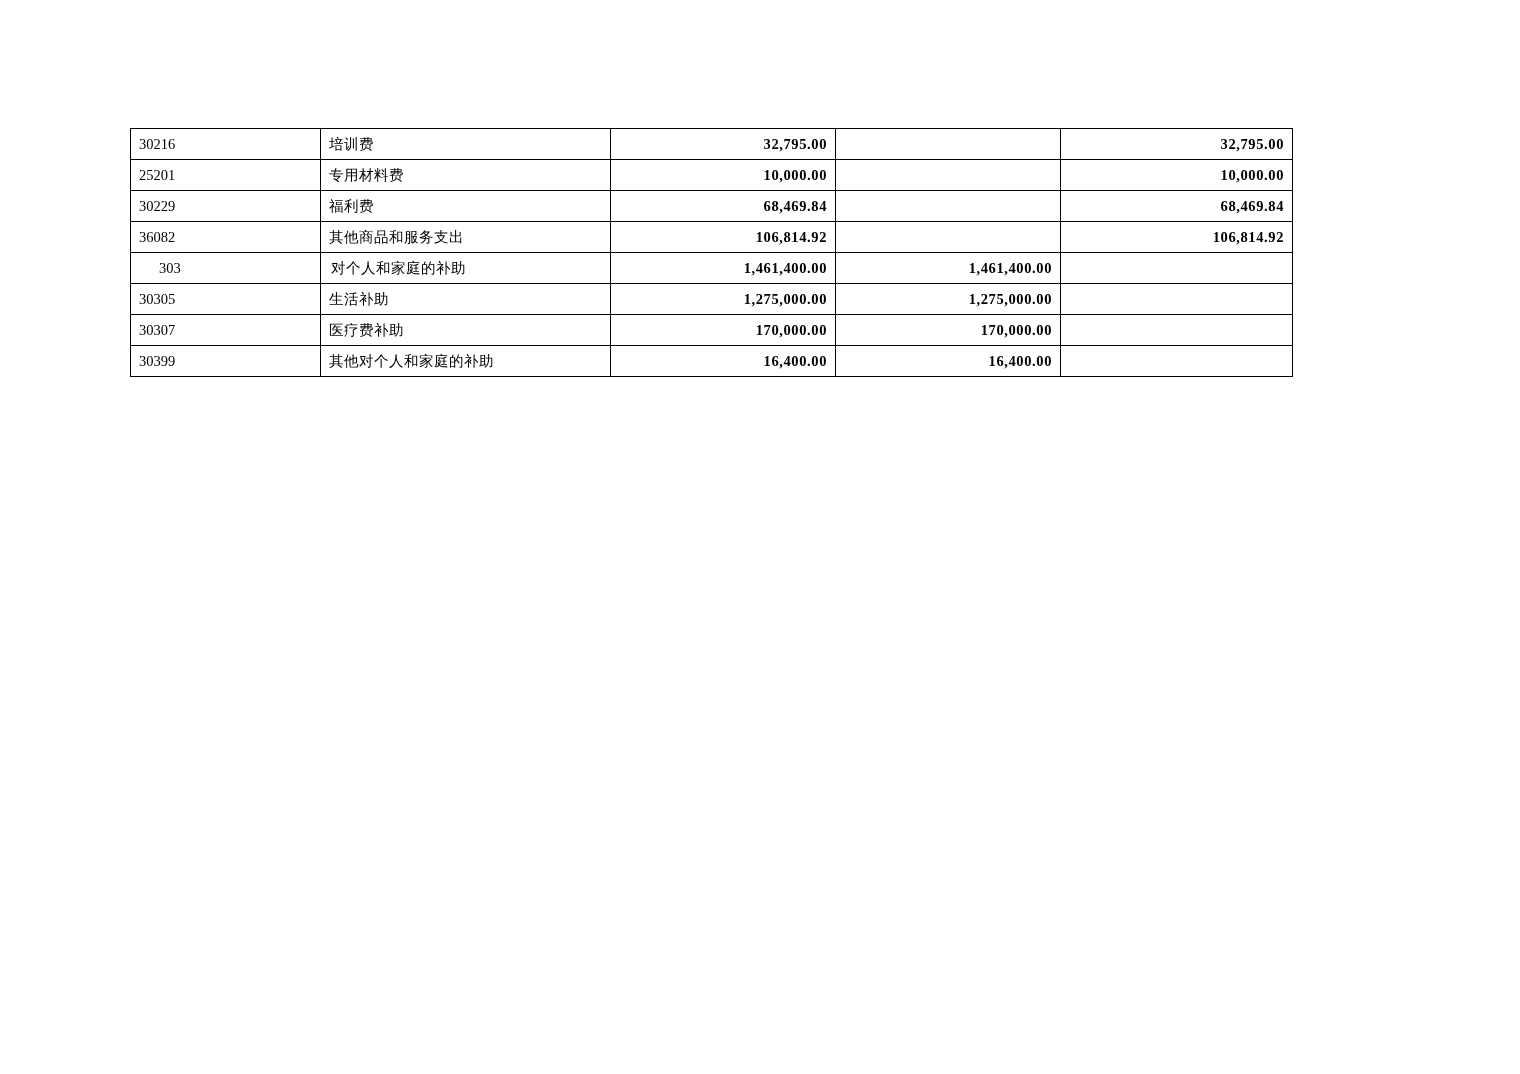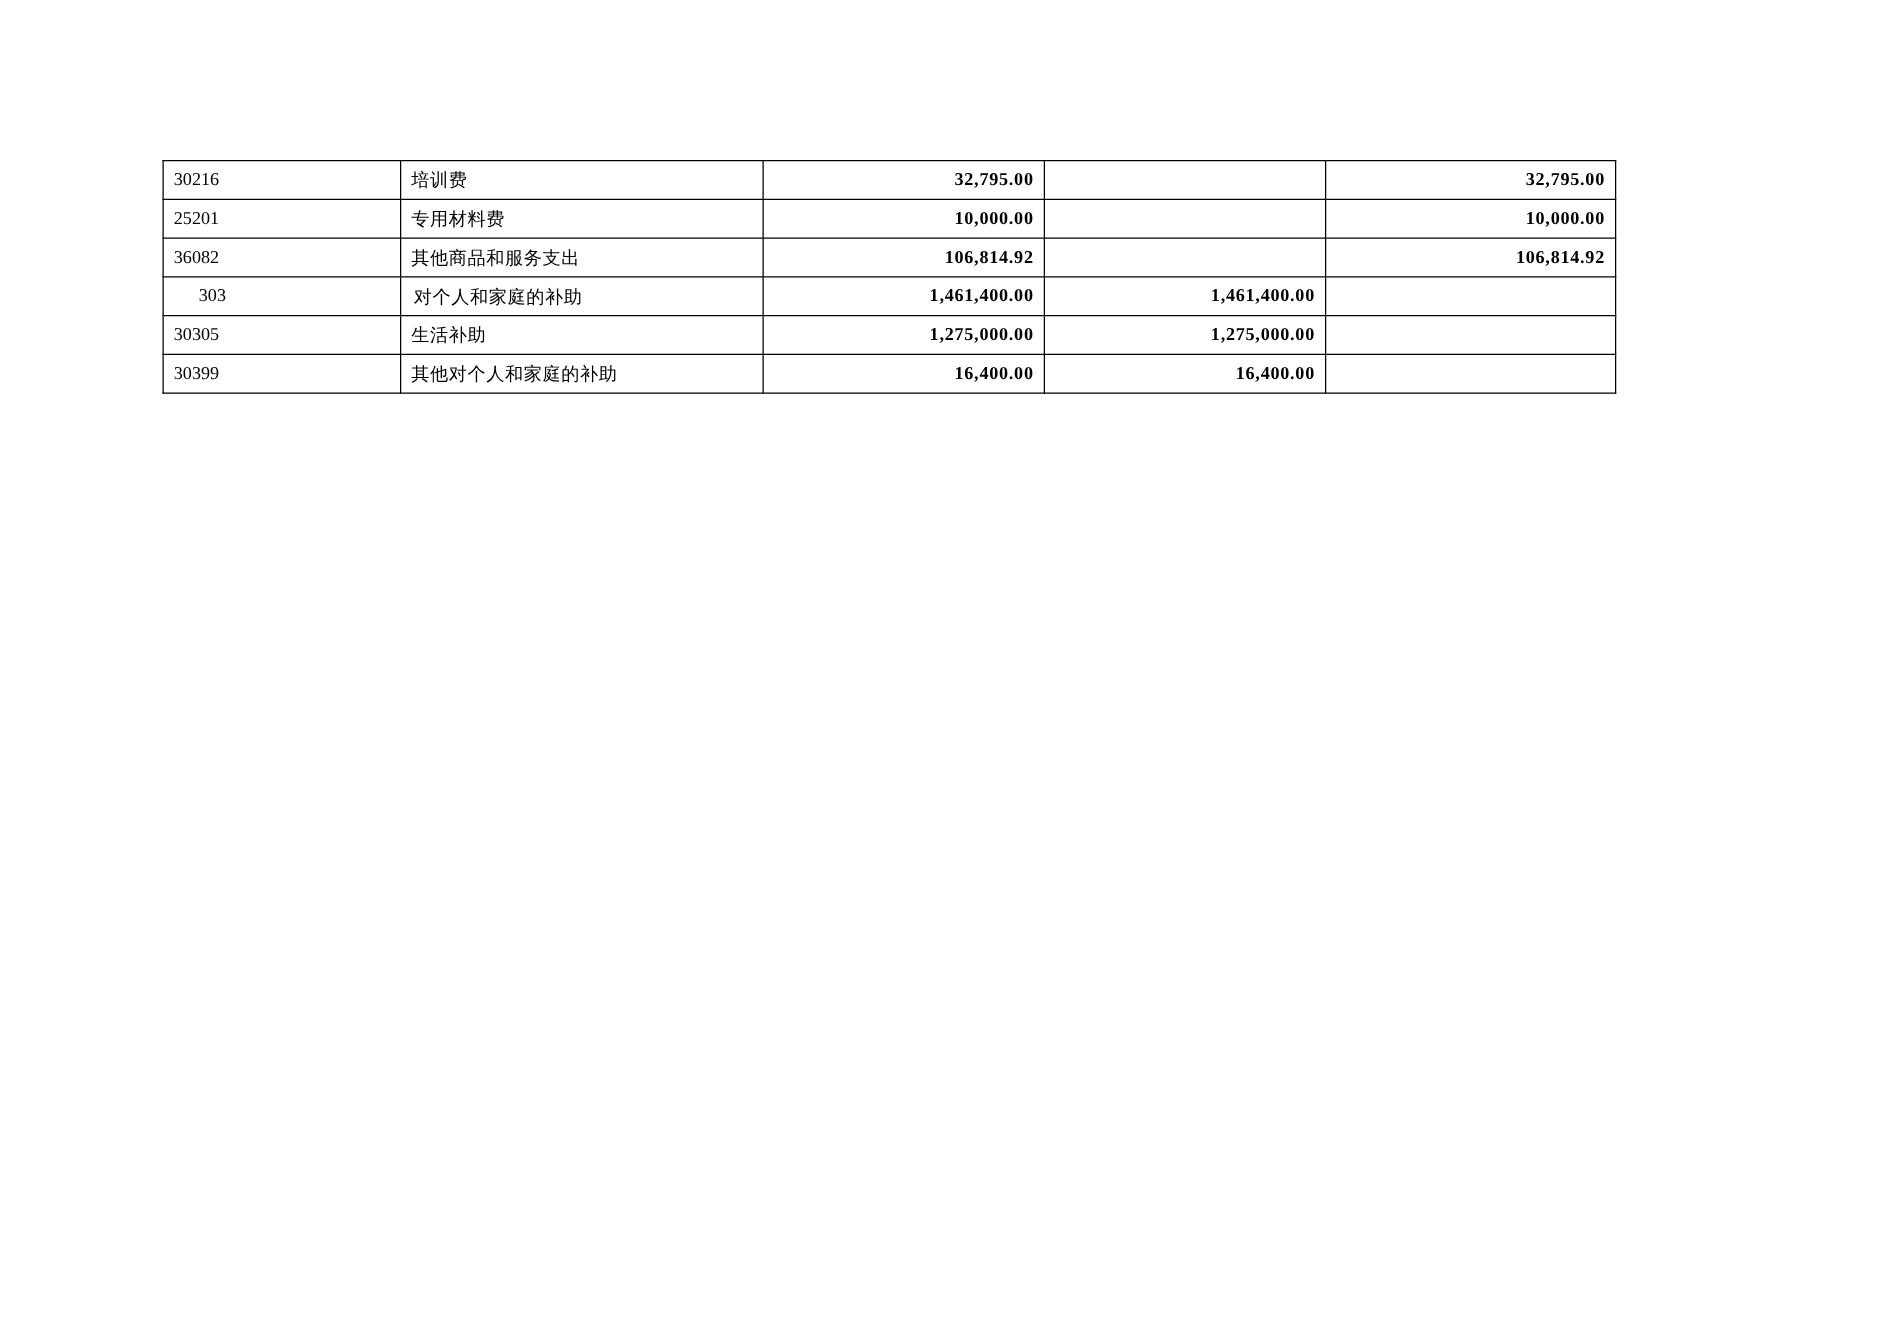--- a/index.html
+++ b/index.html
@@ -93,20 +93,27 @@
           <td class="num">32,795.00</td>
         </tr>
         <tr>
           <td class="code">25201</td>
           <td class="name">专用材料费</td>
           <td class="num">10,000.00</td>
           <td class="num"></td>
           <td class="num">10,000.00</td>
         </tr>
         <tr>
+          <td class="code">30229</td>
+          <td class="name">福利费</td>
+          <td class="num">68,469.84</td>
+          <td class="num"></td>
+          <td class="num">68,469.84</td>
+        </tr>
+        <tr>
           <td class="code">36082</td>
           <td class="name">其他商品和服务支出</td>
           <td class="num">106,814.92</td>
           <td class="num"></td>
           <td class="num">106,814.92</td>
         </tr>
         <tr>
           <td class="code lvl1">303</td>
           <td class="name lvl1">对个人和家庭的补助</td>
           <td class="num">1,461,400.00</td>
@@ -114,20 +121,27 @@
           <td class="num"></td>
         </tr>
         <tr>
           <td class="code">30305</td>
           <td class="name">生活补助</td>
           <td class="num">1,275,000.00</td>
           <td class="num">1,275,000.00</td>
           <td class="num"></td>
         </tr>
         <tr>
+          <td class="code">30307</td>
+          <td class="name">医疗费补助</td>
+          <td class="num">170,000.00</td>
+          <td class="num">170,000.00</td>
+          <td class="num"></td>
+        </tr>
+        <tr>
           <td class="code">30399</td>
           <td class="name">其他对个人和家庭的补助</td>
           <td class="num">16,400.00</td>
           <td class="num">16,400.00</td>
           <td class="num"></td>
         </tr>
       </tbody>
     </table>
   </div>
 </div>

